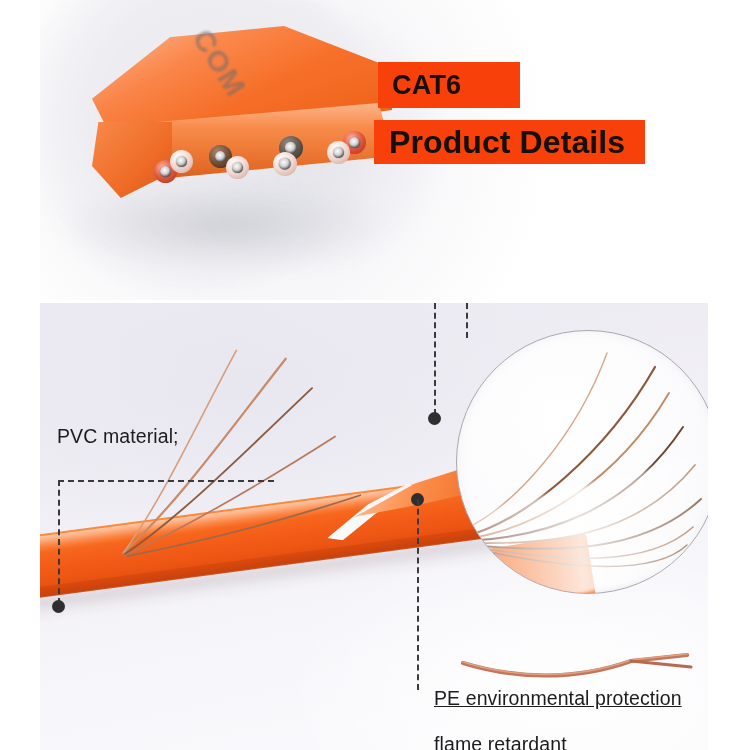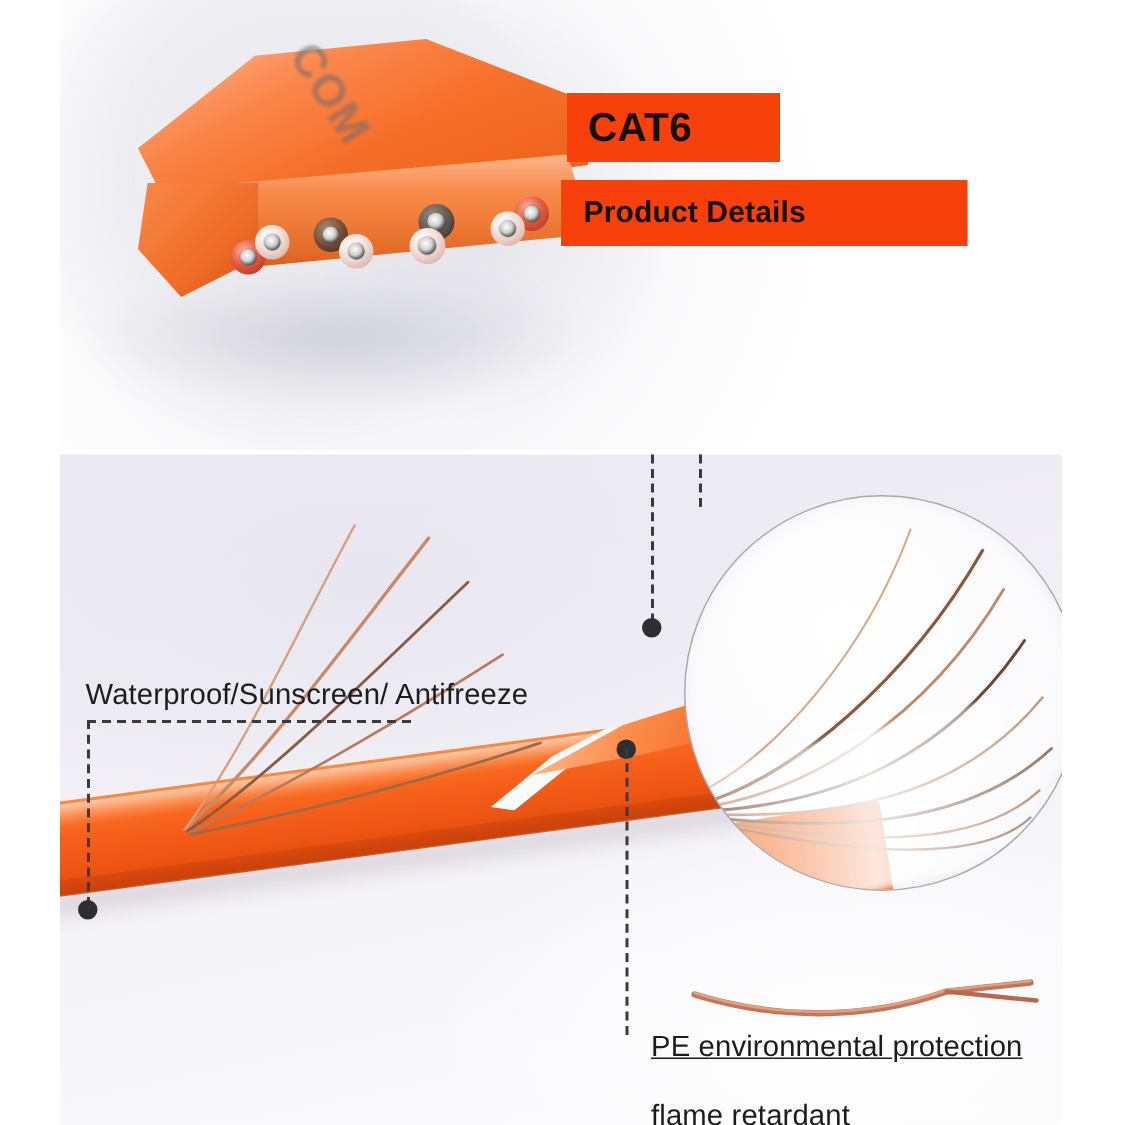--- a/index.html
+++ b/index.html
@@ -108,21 +108,21 @@
     color:#15100c;
     font-weight:700;
     font-family:"Liberation Sans", sans-serif;
   }
   .banner-cat6{
     left:378px;top:62px;width:128px;height:46px;
     padding-left:14px;font-size:27px;letter-spacing:.2px;
   }
   .banner-details{
     left:374px;top:120px;width:256px;height:44px;
-    padding-left:15px;font-size:20px;letter-spacing:.1px;
+    padding-left:15px;font-size:32px;letter-spacing:.1px;
   }
 
   
   .panel-bot{
     position:absolute;left:40px;top:303px;width:668px;height:447px;
     overflow:hidden;
     background:linear-gradient(168deg,#eceaf2 0%,#eeecf3 22%,#f3f2f7 48%,#f7f6fa 70%,#fbfafc 100%);
   }
   .bot-wash{
     position:absolute;inset:0;
@@ -313,21 +313,21 @@
       <div class="mag-sheen"></div>
     </div>
 
     <svg class="pe-wire" viewBox="0 0 240 40" style="left:415px;top:342px;">
       <path d="M8,18 C60,34 120,36 176,16 L232,10" fill="none" stroke="#c2765a" stroke-width="4.2" stroke-linecap="round"></path>
       <path d="M8,17 C60,33 120,35 176,15 L232,9" fill="none" stroke="#e0a182" stroke-width="1.6" stroke-linecap="round"></path>
       <path d="M176,16 L236,22" fill="none" stroke="#b86a4e" stroke-width="3" stroke-linecap="round"></path>
     </svg>
   </div>
 
-  <div class="callout-text" style="left:57px;top:451px;">Waterproof/Sunscreen/ Antifreeze</div>
+  <div class="callout-text" style="left:57px;top:424px;">PVC material;</div>
 
   <div class="lead-h" style="left:58px;top:480px;width:216px;"></div>
   <div class="lead-v" style="left:58px;top:480px;height:124px;"></div>
   <div class="dot" style="left:52px;top:600px;"></div>
 
   <div class="lead-v" style="left:434px;top:303px;height:112px;"></div>
   <div class="dot" style="left:428px;top:412px;"></div>
 
   <div class="lead-v" style="left:466px;top:303px;height:35px;"></div>
 

